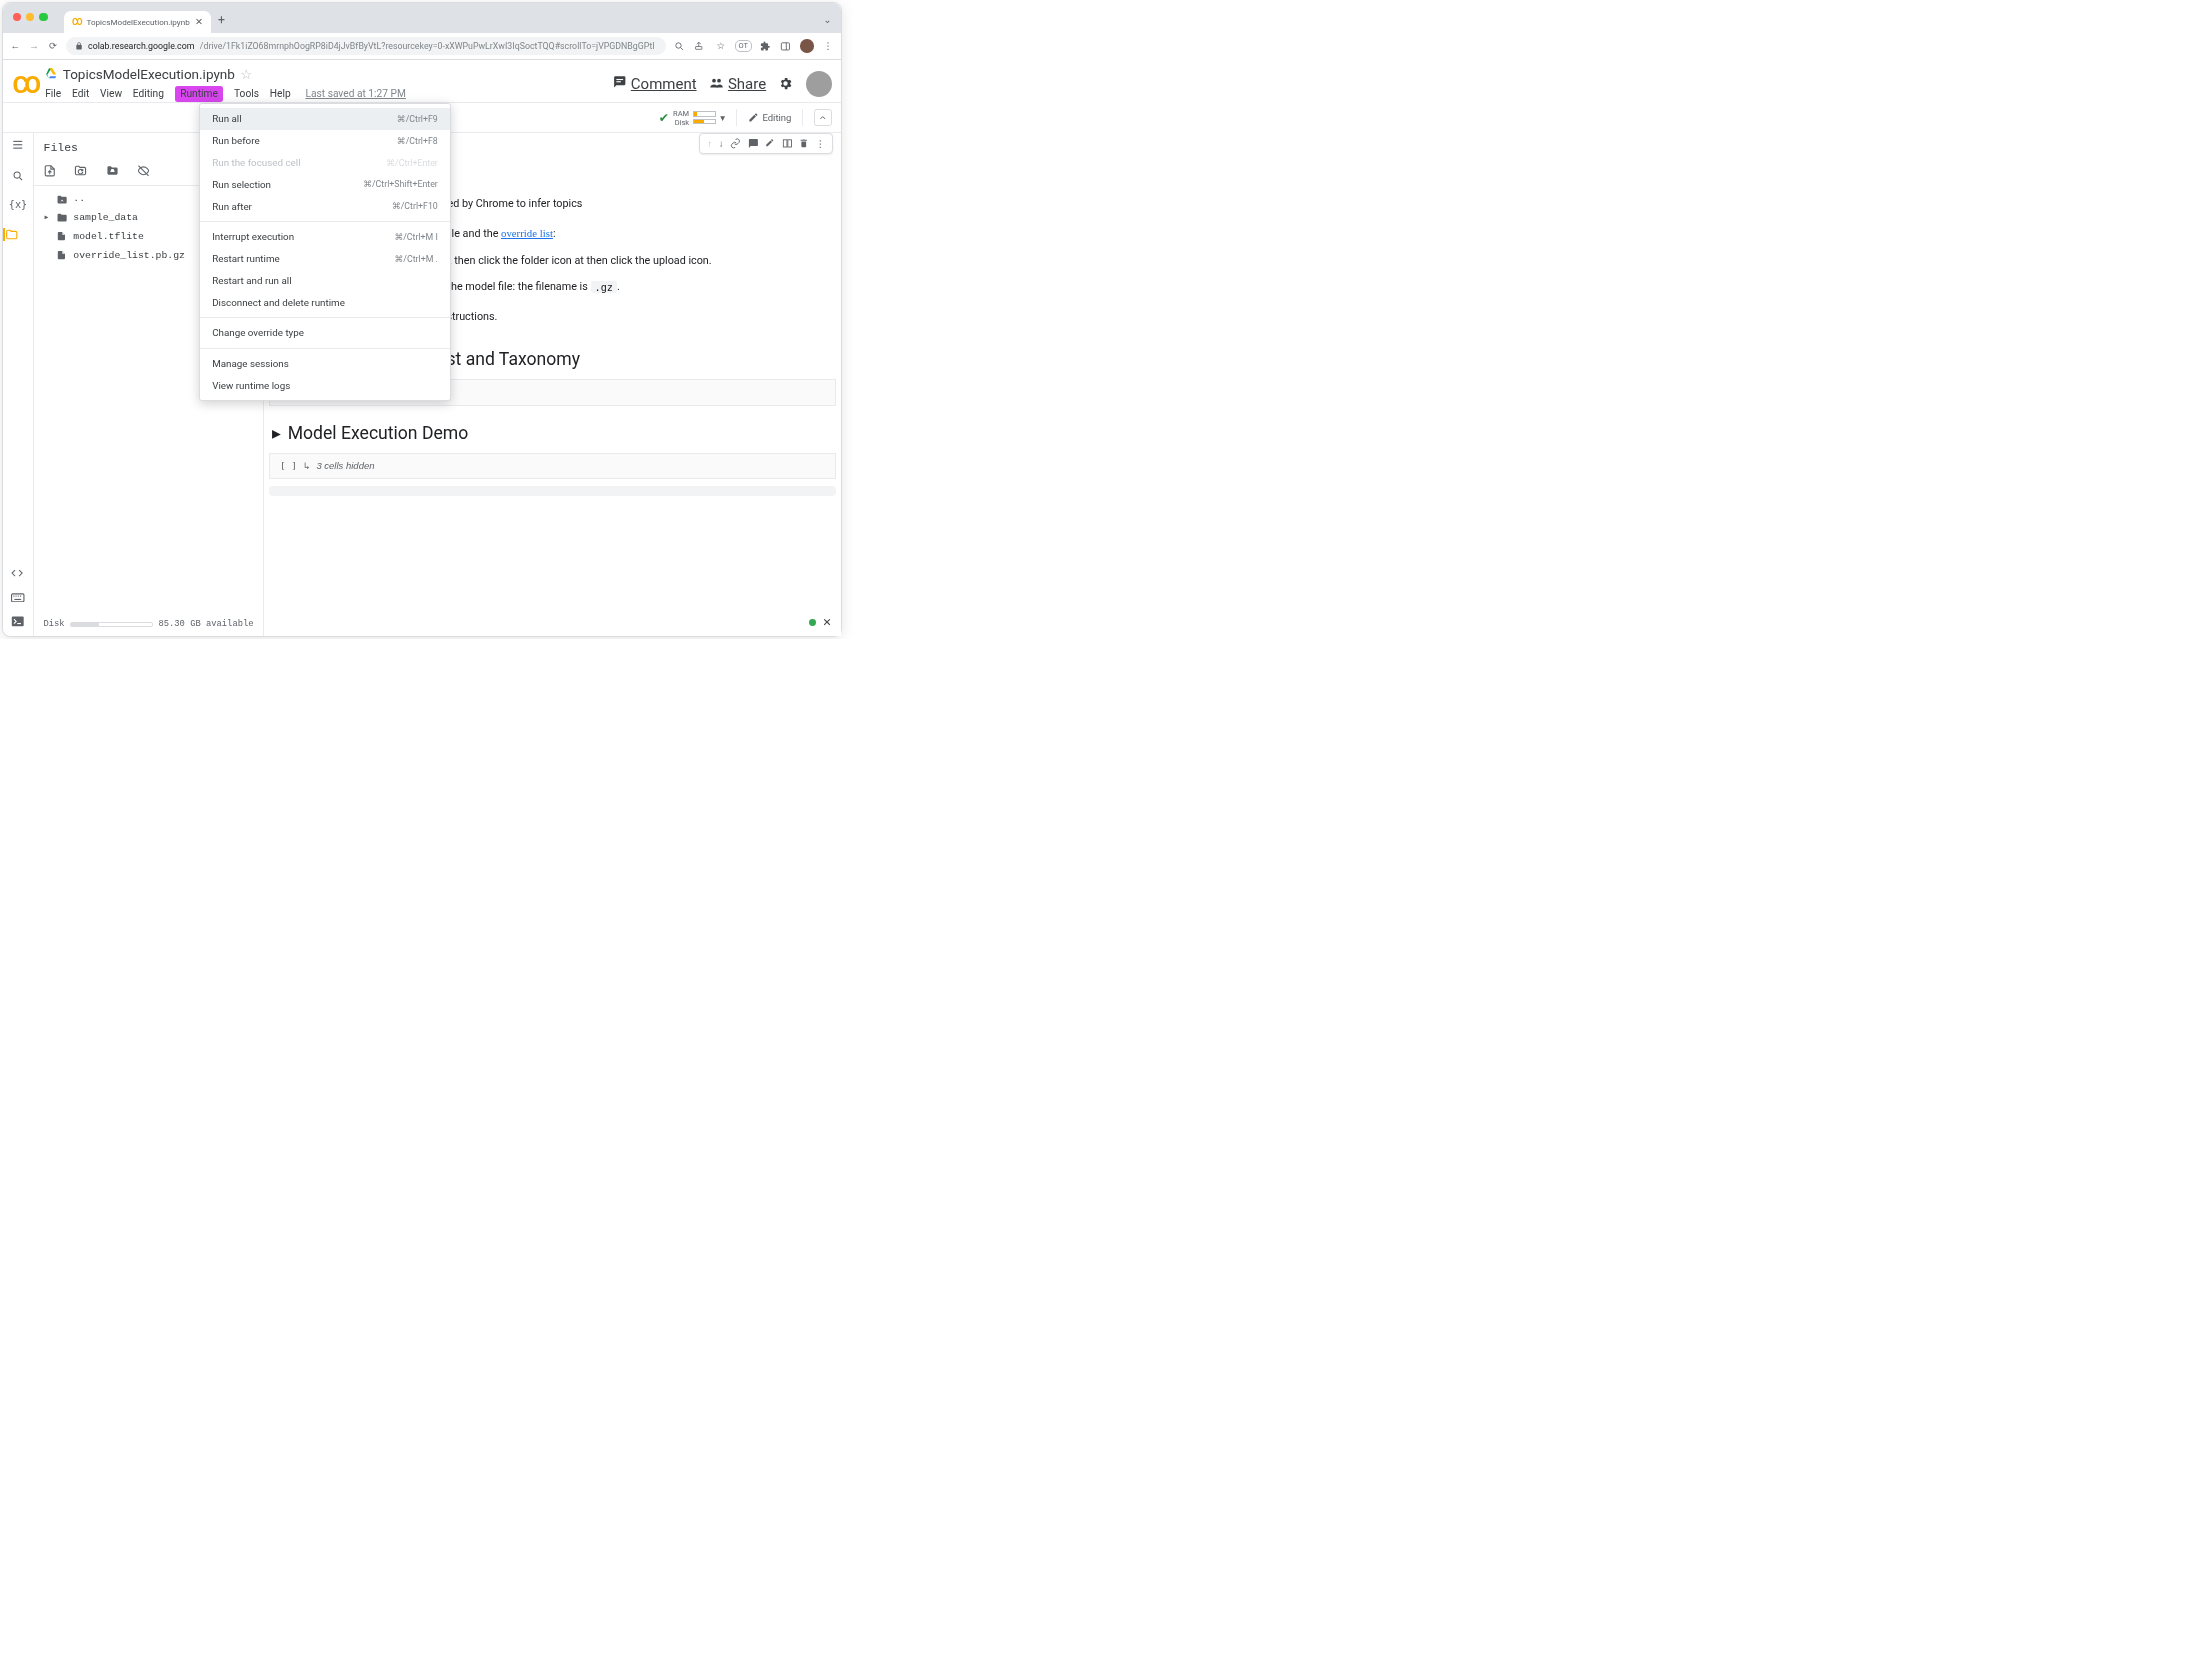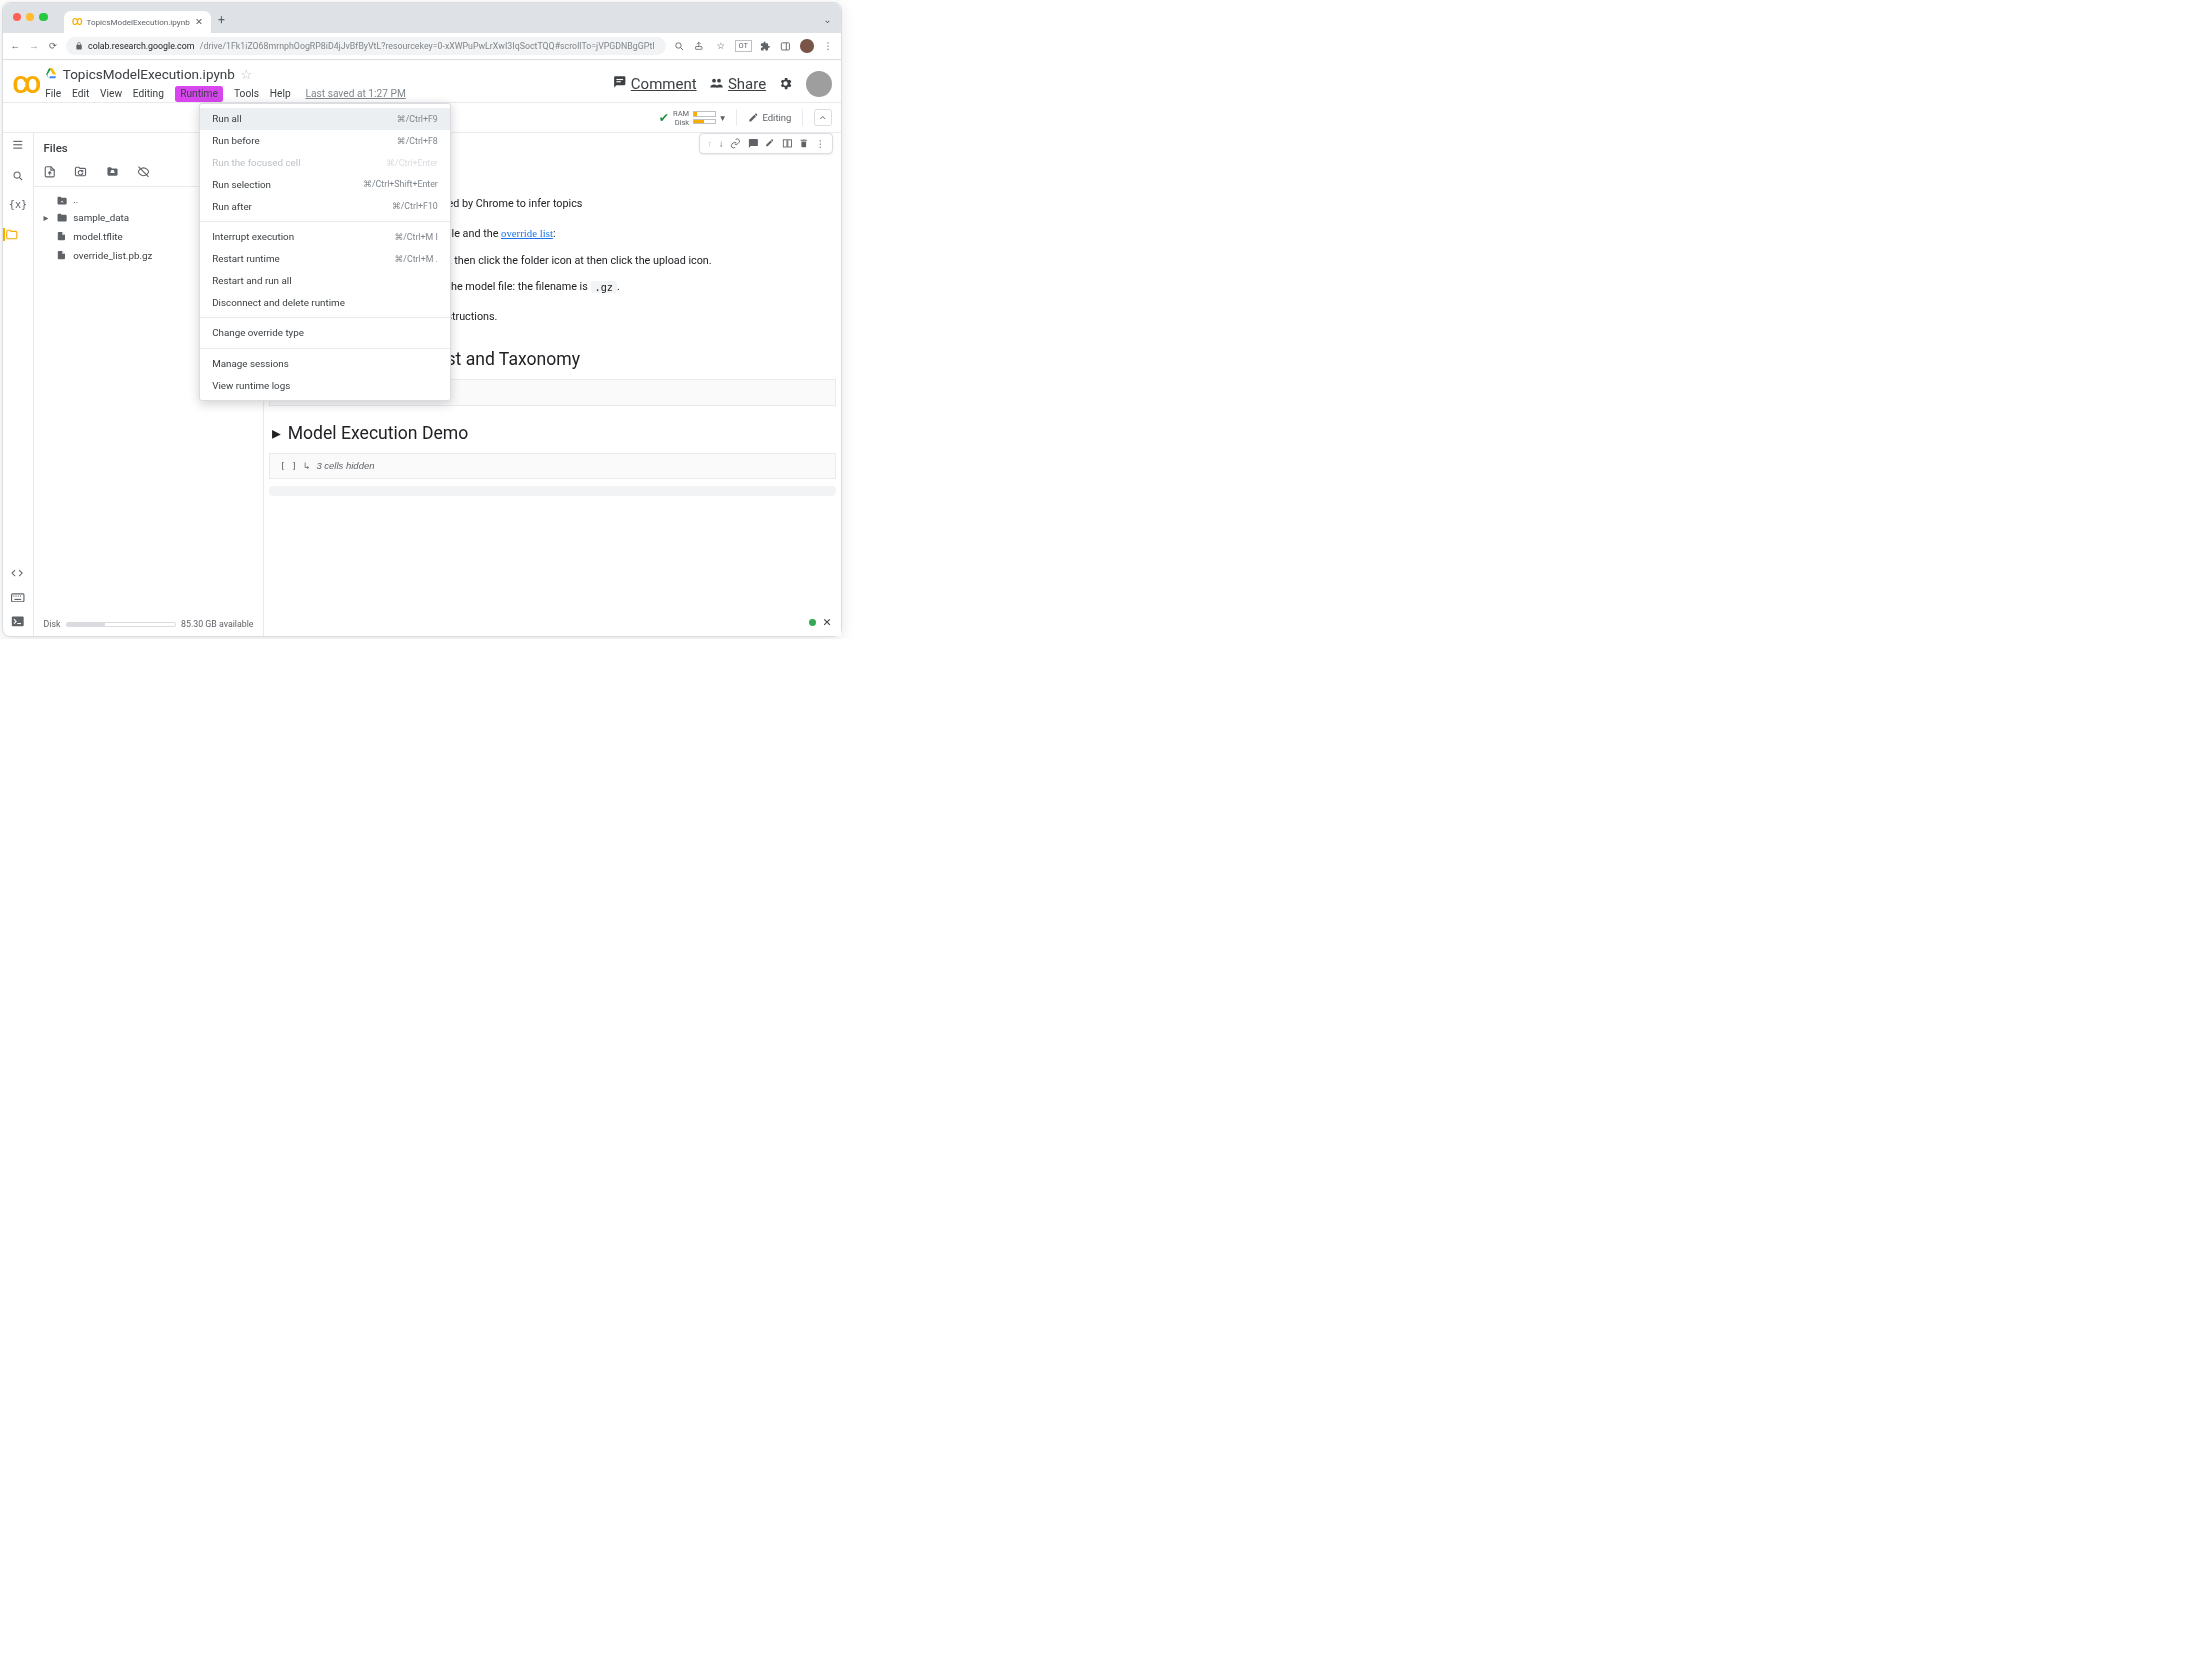--- a/index.html
+++ b/index.html
@@ -15,21 +15,21 @@
   .tab .close { font-size:9.5px; color:#5f6368; margin-left:auto;}
   .co-favicon { color:#f9ab00; font-weight:bold; letter-spacing:-1.4px; font-size:8.8px;}
   .newtab { padding:0 6.8px; color:#5f6368; font-size:12.2px; align-self:center; margin-bottom:2.7px;}
   .tab-chevron { margin-left:auto; margin-right:9.5px; color:#5f6368; align-self:center; margin-bottom:2.7px;}
   .addrbar { background:#fff; display:flex; align-items:center; padding:4.1px 6.8px; gap:8.1px; border-bottom:0.7px solid #dadce0;}
   .nav-ico { color:#9aa0a6; width:10.8px; text-align:center; }
   .nav-ico.dark{color:#5f6368;}
   .url-field { flex:1; background:#f1f3f4; border-radius:10.8px; padding:4.1px 8.1px; display:flex; align-items:center; gap:5.4px; font-size:8.8px; color:#5f6368;}
   .url-host{ color:#202124;}
   .tool-ico { color:#5f6368; width:12.2px; text-align:center;}
-  .badge-ot { font-size:7.5px; border:0.7px solid #bdc1c6; border-radius:0; padding:0.7px 2.7px; color:#5f6368;}
+  .badge-ot { font-size:7.5px; border:0.7px solid #bdc1c6; border-radius:5px; padding:0.7px 2.7px; color:#5f6368;}
   .ext-avatar { width:13.5px; height:13.5px; border-radius:50%; background:#795548;}
   
   .colab-header { display:flex; align-items:flex-start; padding:5.4px 9.5px 0 9.5px; gap:8.1px;}
   .colab-logo { color:#f9ab00; font-weight:bold; font-size:24.4px; letter-spacing:-4.1px; margin-top:4.1px;}
   .title-area { flex:1; }
   .title-row { display:flex; align-items:center; gap:5.4px; font-size:13.5px; color:#3c4043; }
   .drive-ico { width:12.2px; height:12.2px; }
   .star { color:#bdc1c6; font-size:13.5px;}
   .menubar { display:flex; gap:10.8px; font-size:10.2px; color:#3c4043; margin-top:4.1px; align-items:center;}
   .menubar .item.active { background:#d946ef; padding:2.7px 5.4px; border-radius:2.7px;}
@@ -45,21 +45,21 @@
   .rd-bars { display:flex; flex-direction:column; gap:2px;}
   .bar { width:23px; height:5.4px; border:0.7px solid #bdc1c6; position:relative;}
   .bar .fill { position:absolute; left:0; top:0; bottom:0; background:#f9ab00;}
   .divider-v { width:0.7px; height:17.6px; background:#e8eaed; margin:0 4.1px;}
   .edit-btn { display:flex; align-items:center; gap:4.1px; color:#5f6368;}
   .up-ico { width:17.6px; height:17.6px; border:0.7px solid #dadce0; border-radius:2.7px; display:flex; align-items:center; justify-content:center; color:#5f6368;}
   
   .body { flex:1; display:flex; overflow:hidden; position:relative;}
   .rail { width:31px; border-right:0.7px solid #e8eaed; display:flex; flex-direction:column; align-items:center; padding-top:5.4px; gap:17.6px; color:#5f6368;}
   .rail .selected { border-left:2px solid #f9ab00; color:#f9ab00; width:100%; text-align:center; padding-left:0;}
-  .sidebar { width:230px; border-right:0.7px solid #e8eaed; display:flex; flex-direction:column; padding:5.4px 6.8px 2.7px 6.8px;}
+  .sidebar { width:230px; border-right:0.7px solid #e8eaed; display:flex; flex-direction:column; padding:5.4px 6.8px 2.7px 6.8px;font-family:Liberation Mono, monospace;}
   .side-title { font-size:11.5px; color:#3c4043; margin:2.7px 0 6.8px 2.7px; font-weight:500;}
   .side-tools { display:flex; gap:16.3px; color:#5f6368; padding:2.7px 2.7px 6.8px 2.7px; font-size:12.2px;}
   .side-sep { height:0.7px; background:#e8eaed; margin:1.4px -6.8px 4.1px -6.8px;}
   .tree-row { display:flex; align-items:center; gap:5.4px; padding:3.4px 2.7px; font-size:9.8px; color:#3c4043;}
   .tree-row .caret { width:6.8px; color:#5f6368;}
   .tree-row .fi { width:12.2px; text-align:center; color:#5f6368;}
   .disk-row { margin-top:auto; display:flex; align-items:center; gap:5.4px; font-size:8.8px; color:#5f6368; padding:4.1px 2.7px; }
   .disk-bar { flex:1; height:5.4px; border:0.7px solid #dadce0; border-radius:2px; position:relative;}
   .disk-bar .fill{position:absolute;left:0;top:0;bottom:0;background:#dadce0;}
   

